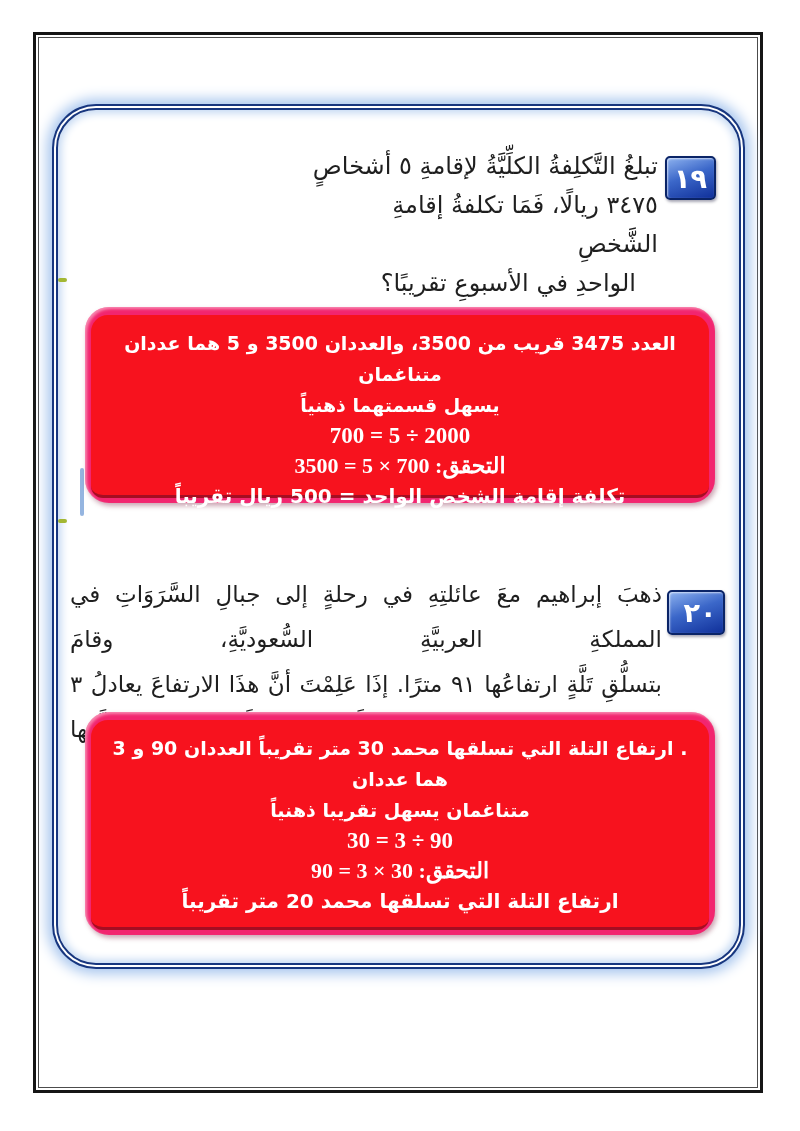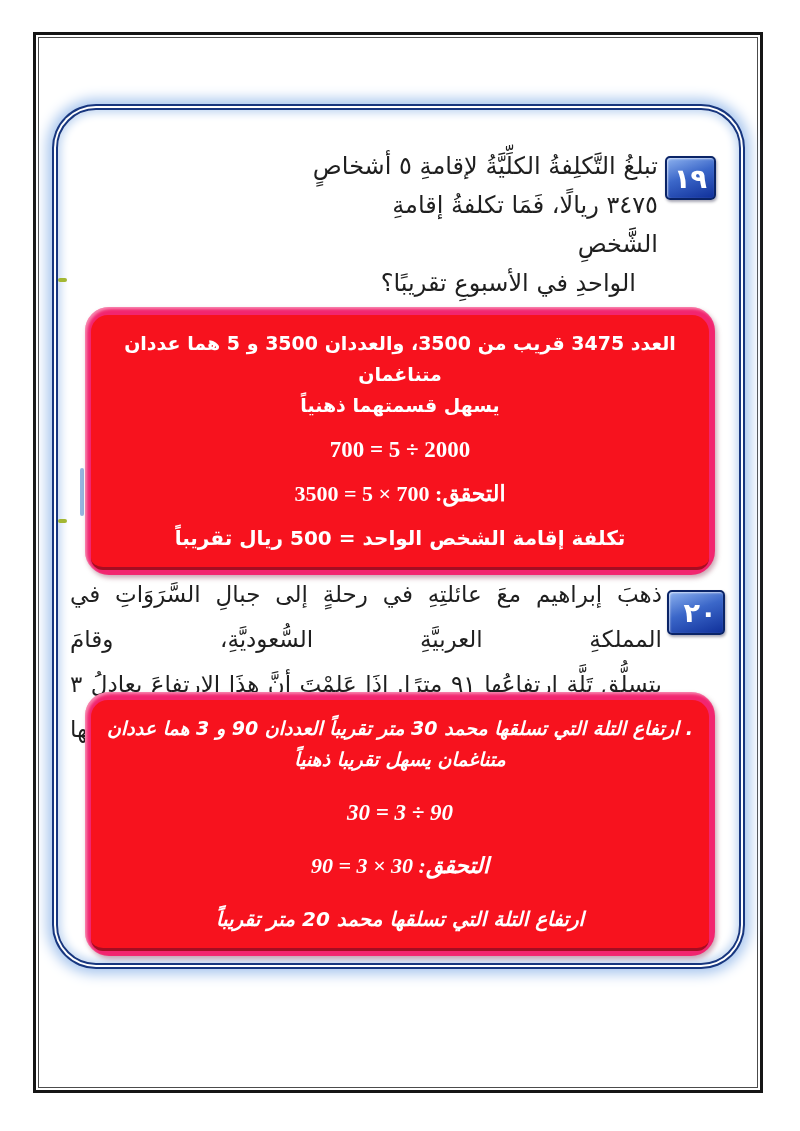--- a/index.html
+++ b/index.html
@@ -49,22 +49,22 @@
   .q20-text{left:70px;top:572px;width:592px;font-size:23px;line-height:45px;text-align:right;}
   .q20-text .stretch{text-align:justify;text-align-last:justify;}
 
   
   .solution-box{
     position:absolute;left:85px;width:630px;box-sizing:border-box;
     background:#f2256f;border-radius:24px;
     padding:8px 6px 5px 6px;
     box-shadow: inset 2px 2px 3px rgba(255,255,255,.45), 2px 3px 5px rgba(110,0,40,.35);
   }
-  .sol1{top:307px;height:268px;}
-  .sol2{top:692px;height:264px;font-style:italic;}
+  .sol1{top:307px;height:196px;}
+  .sol2{top:712px;height:223px;}
   .solution-inner{
     direction:rtl;height:100%;box-sizing:border-box;
     background:#f7121e;
     border-radius:17px 17px 12px 12px;
     border-bottom:3px solid #a50d22;
     color:#ffffff;text-align:center;
     display:flex;flex-direction:column;justify-content:space-between;
     padding:13px 12px 14px 12px;
   }
   .sol-statement{font-size:19px;line-height:31px;font-weight:bold;}

